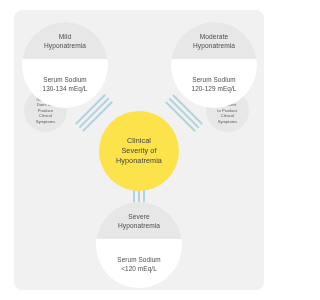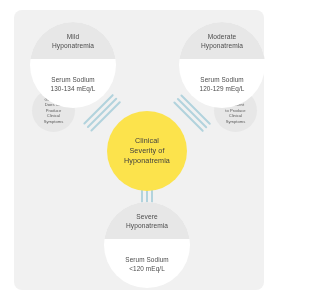--- a/index.html
+++ b/index.html
@@ -23,21 +23,21 @@
     position: absolute;
     left: 14px;
     top: 10px;
     width: 250px;
     height: 280px;
     background: #f1f1f1;
     border-radius: 8px;
   }
   .stage {
     position: absolute;
-    left: 8px;
+    left: 0;
     top: 0;
     width: 278px;
     height: 300px;
     padding-left: 24px;
   }
 
   
   .connector {
     position: absolute;
     transform-origin: 50% 50%;

